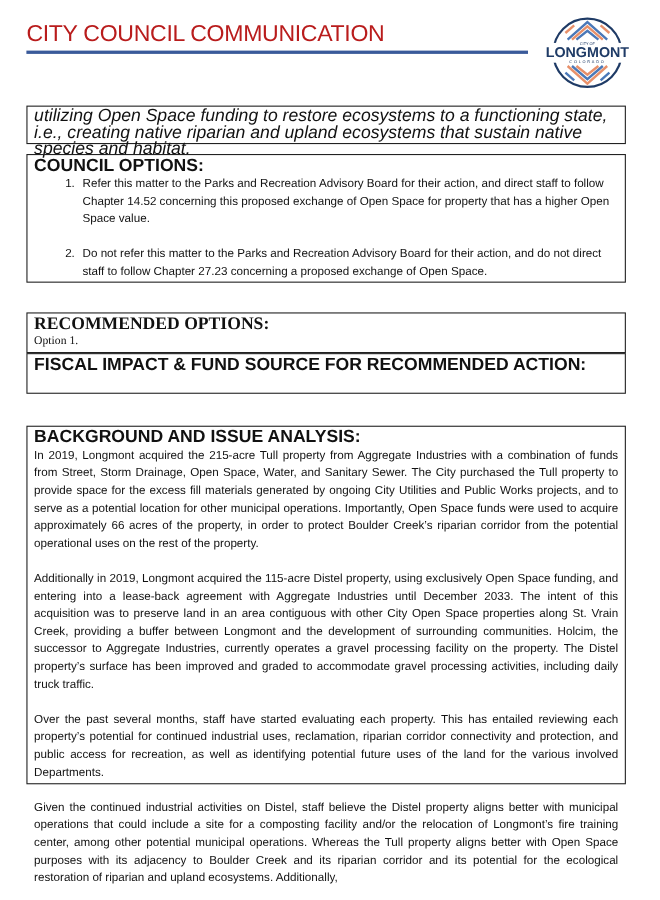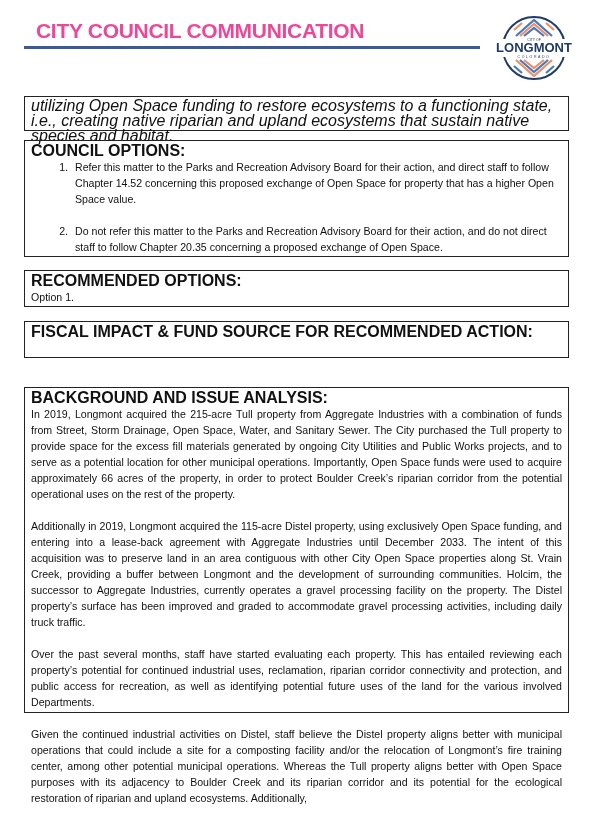--- a/index.html
+++ b/index.html
@@ -1,19 +1,19 @@
 <!DOCTYPE html>
 <html><head>
   <meta charset="utf-8">
   <style>
     html, body { margin: 0; padding: 0; background: #ffffff; }
     body { width: 600px; height: 818px; position: relative; overflow: hidden;
            font-family: "Liberation Sans", sans-serif; color: #111; }
-    .header-title { position: absolute; left: 36px; top: 19px; font-size: 21px; font-weight: bold;
-                    letter-spacing: -0.3px; color: #ec4899; white-space: nowrap; }
+    .header-title { position: absolute; left: 24px; top: 19px; font-size: 21px; font-weight: normal;
+                    letter-spacing: -0.3px; color: #b91c1c; white-space: nowrap; }
     .header-rule { position: absolute; left: 24px; top: 46px; width: 456px; height: 3px; background: #3a5a9a; }
     .logo { position: absolute; left: 492px; top: 14px; width: 84px; height: 68px; }
     .box { position: absolute; left: 24px; width: 545px; border: 1px solid #222; box-sizing: border-box;
            padding: 2px 6px 3px 6px; font-size: 10.6px; line-height: 16px; }
     .box h3 { margin: 0; font-size: 16px; font-weight: bold; line-height: 16px; }
     .italic-box { font-style: italic; font-size: 16px; line-height: 15px; padding-top: 1px; }
     ol { margin: 0; padding-left: 40px; }
     ol li { padding-left: 4px; }
     ol li + li { margin-top: 16px; }
     p { margin: 0; }
@@ -48,25 +48,25 @@
 </div>
 
 <div class="box italic-box" style="top:96px; height:35px;">
   <p>utilizing Open Space funding to restore ecosystems to a functioning state, i.e., creating native riparian and upland ecosystems that sustain native species and habitat.</p>
 </div>
 
 <div class="box" style="top:140px; height:117px;">
   <h3>COUNCIL OPTIONS:</h3>
   <ol>
     <li>Refer this matter to the Parks and Recreation Advisory Board for their action, and direct staff to follow Chapter 14.52 concerning this proposed exchange of Open Space for property that has a higher Open Space value.</li>
-    <li>Do not refer this matter to the Parks and Recreation Advisory Board for their action, and do not direct staff to follow Chapter 20.35 concerning a proposed exchange of Open Space.</li>
+    <li>Do not refer this matter to the Parks and Recreation Advisory Board for their action, and do not direct staff to follow Chapter 27.23 concerning a proposed exchange of Open Space.</li>
   </ol>
 </div>
 
-<div class="box" style="top:270px; height:37px;">
+<div class="box" style="top:284px; height:37px;font-family:Liberation Serif, serif;">
   <h3>RECOMMENDED OPTIONS:</h3>
   <p>Option 1.</p>
 </div>
 
 <div class="box" style="top:321px; height:37px;">
   <h3>FISCAL IMPACT &amp; FUND SOURCE FOR RECOMMENDED ACTION:</h3>
 </div>
 
 <div class="box" style="top:387px; height:326px;">
   <h3>BACKGROUND AND ISSUE ANALYSIS:</h3>

